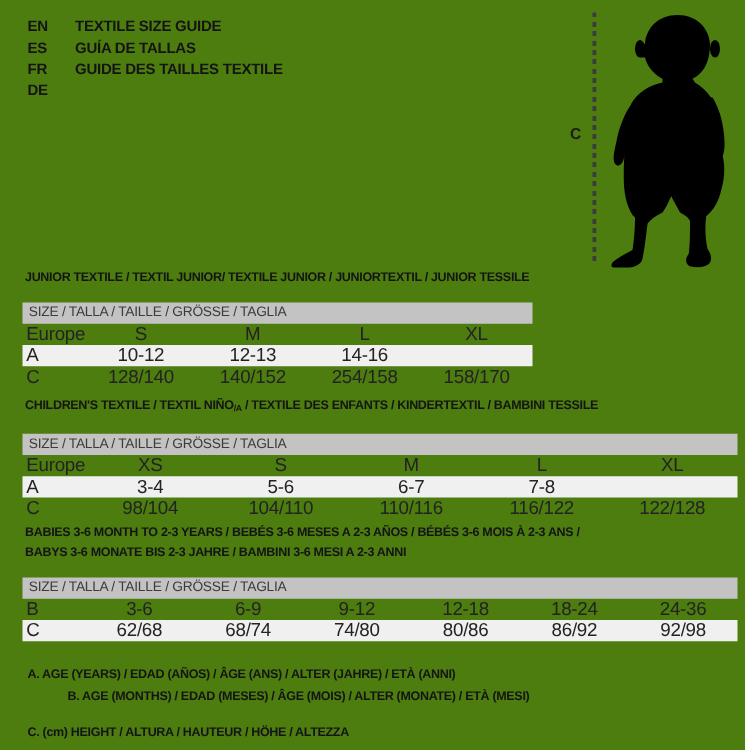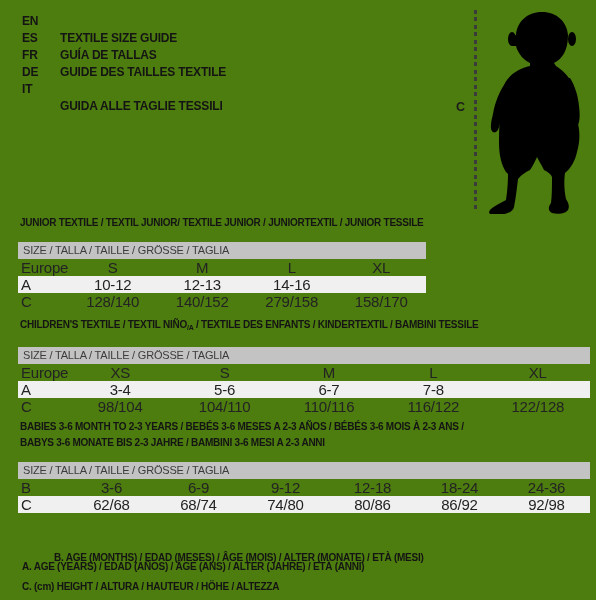--- a/index.html
+++ b/index.html
@@ -4,21 +4,21 @@
 <style>
   html,body{margin:0;padding:0;background:#fff;}
   #page{
     position:relative;width:596px;height:600px;background:#4d7c0f;overflow:hidden;
     font-family:Liberation Sans, sans-serif;color:#141414;
   }
   
   #langs{position:absolute;left:22px;top:13px;}
   .lang-row{display:flex;height:17px;line-height:17px;}
   .lang-code{width:38px;font-size:12px;font-weight:bold;letter-spacing:-0.2px;}
-  .lang-label{font-size:12px;font-weight:bold;letter-spacing:-0.2px;white-space:nowrap;margin-top:17px;}
+  .lang-label{font-size:12px;font-weight:bold;letter-spacing:-0.2px;white-space:nowrap;}
   
   #figure{position:absolute;left:440px;top:0;width:160px;height:220px;}
   .dashline{
     position:absolute;left:34px;top:10px;width:2.5px;height:201px;
     background:repeating-linear-gradient(180deg,#3b3b3b 0px,#3b3b3b 4px,transparent 4px,transparent 7.5px);
   }
   .cmark{position:absolute;left:16px;top:100px;font-size:12.5px;font-weight:bold;color:#1b1b1b;}
   .baby-svg{position:absolute;left:43px;top:4px;}
   
   .tbl-title{position:absolute;left:20px;font-size:10px;font-weight:bold;letter-spacing:-0.25px;color:#141414;white-space:nowrap;}
@@ -48,24 +48,20 @@
     <div class="lang-row">
       <span class="lang-code">ES</span>
       <span class="lang-label">GUÍA DE TALLAS</span>
     </div>
     <div class="lang-row">
       <span class="lang-code">FR</span>
       <span class="lang-label">GUIDE DES TAILLES TEXTILE</span>
     </div>
     <div class="lang-row">
       <span class="lang-code">DE</span>
-    </div>
-    <div class="lang-row">
-      <span class="lang-code">IT</span>
-      <span class="lang-label">GUIDA ALLE TAGLIE TESSILI</span>
     </div>
   </div>
 
   <div id="figure">
     <span class="cmark">C</span>
     <div class="dashline"></div>
     <svg class="baby-svg" width="112" height="210" viewBox="0 0 110 210">
       <g fill="#000000">
 
         <path d="M58 8
@@ -130,21 +126,21 @@
       <div class="grid-row">
         <span class="rlabel">A</span>
         <span class="cell">10-12</span>
         <span class="cell">12-13</span>
         <span class="cell">14-16</span>
       </div>
       <div class="grid-row">
         <span class="rlabel">C</span>
         <span class="cell">128/140</span>
         <span class="cell">140/152</span>
-        <span class="cell">279/158</span>
+        <span class="cell">254/158</span>
         <span class="cell">158/170</span>
       </div>
     </div>
   </div>
 
   <div class="tbl-title" style="top:319px;"><span>CHILDREN'S TEXTILE / TEXTIL NIÑO</span><span class="sub">/A</span><span> / TEXTILE DES ENFANTS / KINDERTEXTIL / BAMBINI TESSILE</span></div>
   <div class="tbl t2" style="top:347px;width:572px;">
     <div class="bar">SIZE / TALLA / TAILLE / GRÖSSE / TAGLIA</div>
     <div class="rows">
       <div class="grid-row">
@@ -192,17 +188,17 @@
         <span class="cell">62/68</span>
         <span class="cell">68/74</span>
         <span class="cell">74/80</span>
         <span class="cell">80/86</span>
         <span class="cell">86/92</span>
         <span class="cell">92/98</span>
       </div>
     </div>
   </div>
 
-  <div class="footnote" style="top:561px;">A. AGE (YEARS) / EDAD (AÑOS) / ÂGE (ANS) / ALTER (JAHRE) / ETÀ (ANNI)</div>
+  <div class="footnote" style="top:534px;">A. AGE (YEARS) / EDAD (AÑOS) / ÂGE (ANS) / ALTER (JAHRE) / ETÀ (ANNI)</div>
   <div class="footnote" style="top:552px;margin-left:32px;">B. AGE (MONTHS) / EDAD (MESES) / ÂGE (MOIS) / ALTER (MONATE) / ETÀ (MESI)</div>
   <div class="footnote" style="top:569px;margin-top:12px;">C. (cm) HEIGHT / ALTURA / HAUTEUR / HÖHE / ALTEZZA</div>
 
 </div>
 
 </body></html>

